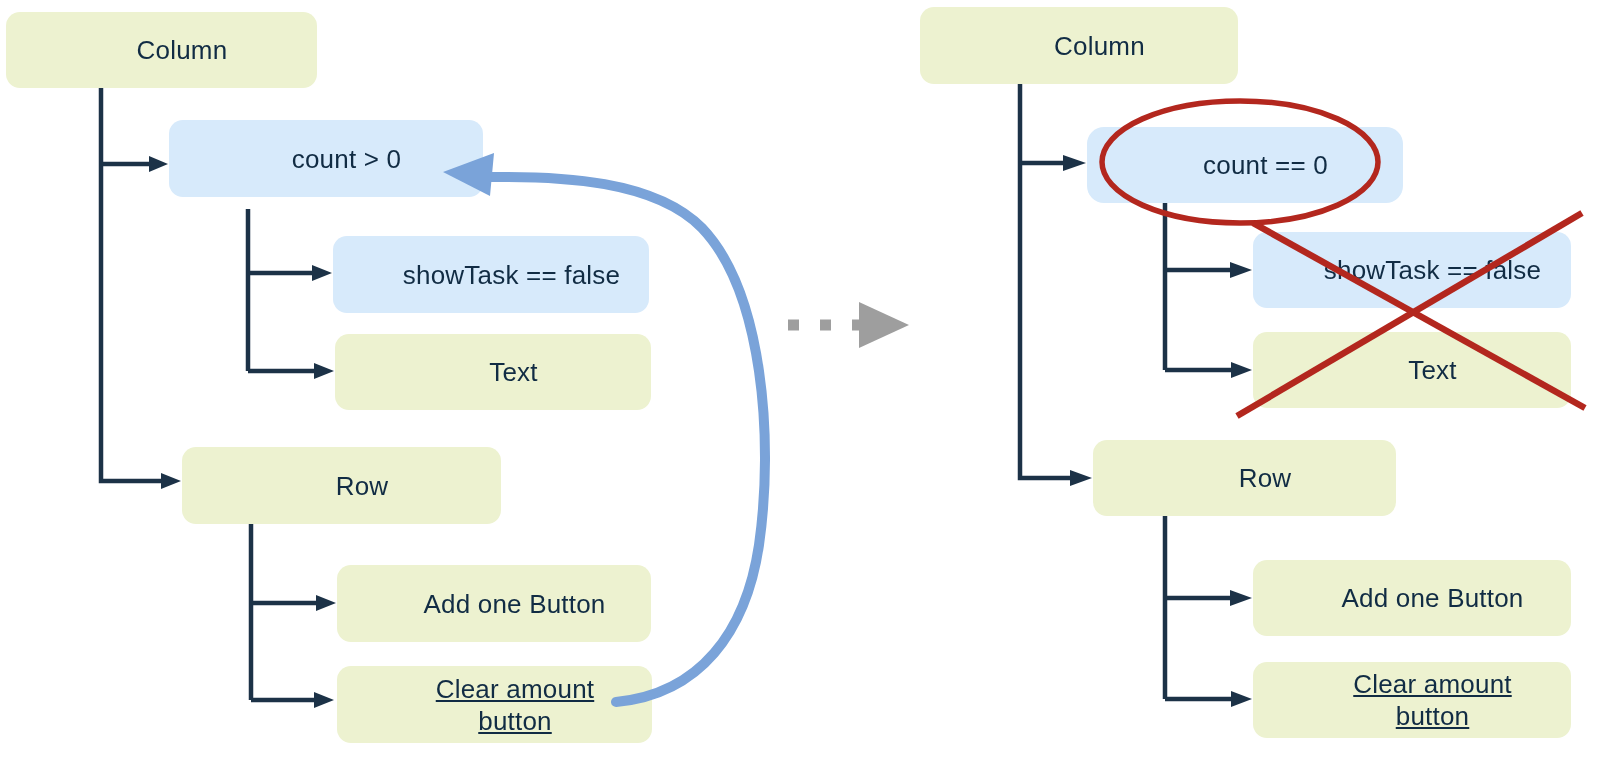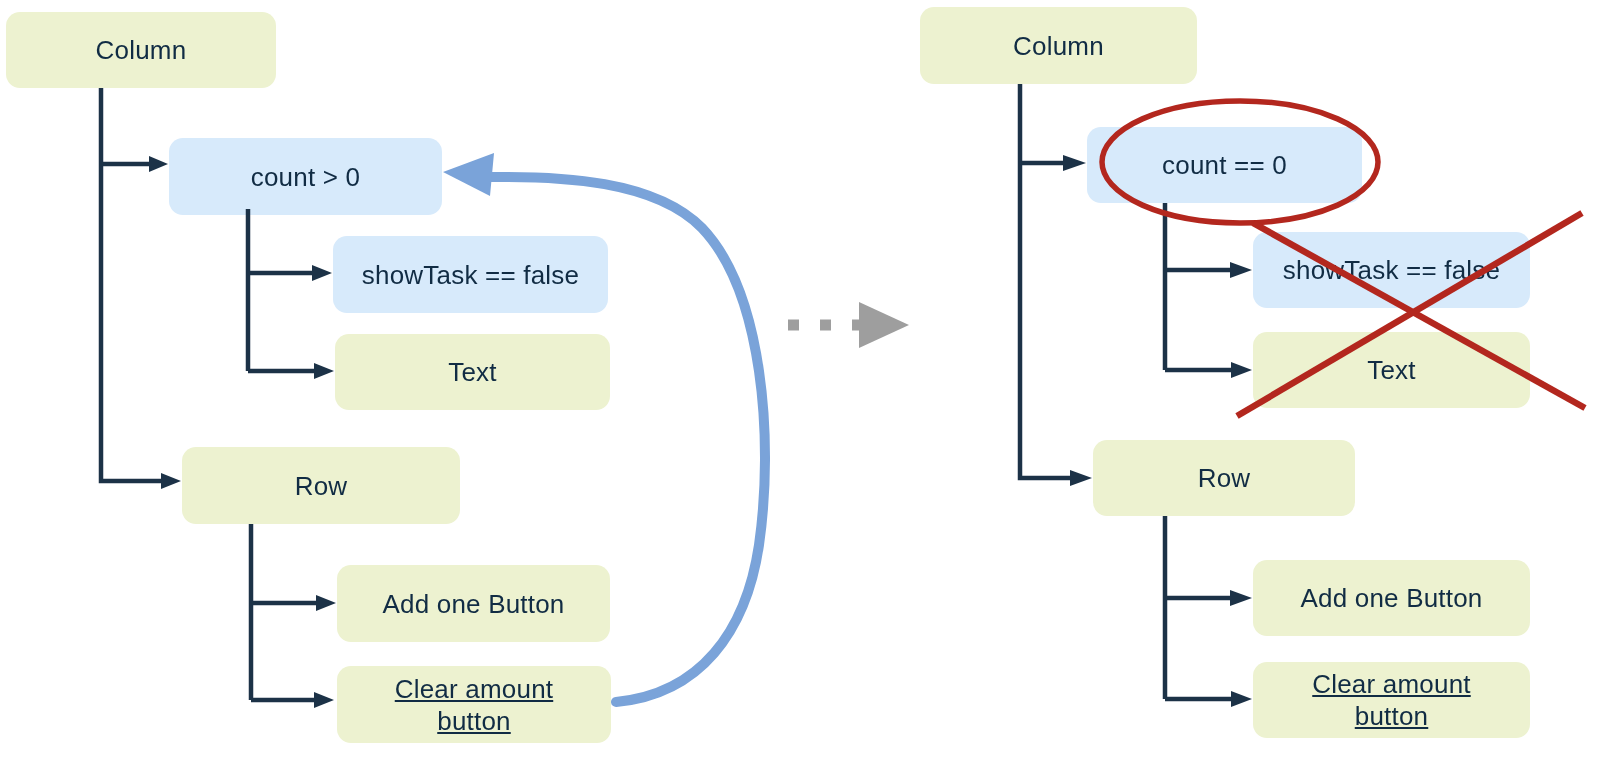--- a/index.html
+++ b/index.html
@@ -12,40 +12,41 @@
   }
   .node{
     position:absolute;
     border-radius:14px;
     display:flex;align-items:center;justify-content:center;
     text-align:center;
     font-size:26px;
     line-height:32px;
     color:#112c44;
     letter-spacing:0.2px;
+    padding-left:41px;
   }
   .node.green{background:#edf2d0;}
   .node.blue{background:#d7eafb;}
   .node .lbl{display:inline-block;}
   .node.wrap .lbl{max-width:212px;text-decoration:underline;}
   svg.overlay{
     position:absolute;left:0;top:0;
     pointer-events:none;
   }
 </style>
 </head>
 <body>
 
 <div class="stage">
 
   <div class="node green" style="left:6px;top:12px;width:270px;height:76px;">
     <span class="lbl">Column</span>
   </div>
 
-  <div class="node blue" style="left:169px;top:138px;width:273px;height:77px;">
+  <div class="node blue" style="left:169px;top:120px;width:273px;height:77px;">
     <span class="lbl">count &gt; 0</span>
   </div>
 
   <div class="node blue" style="left:333px;top:236px;width:275px;height:77px;">
     <span class="lbl">showTask == false</span>
   </div>
 
   <div class="node green" style="left:335px;top:334px;width:275px;height:76px;">
     <span class="lbl">Text</span>
   </div>
@@ -59,21 +60,21 @@
   </div>
 
   <div class="node green wrap" style="left:337px;top:666px;width:274px;height:77px;">
     <span class="lbl">Clear amount button</span>
   </div>
 
   <div class="node green" style="left:920px;top:7px;width:277px;height:77px;">
     <span class="lbl">Column</span>
   </div>
 
-  <div class="node blue" style="left:1087px;top:127px;width:275px;height:76px;">
+  <div class="node blue" style="left:1087px;top:127px;width:275px;height:76px;border-radius:17px;">
     <span class="lbl">count == 0</span>
   </div>
 
   <div class="node blue" style="left:1253px;top:232px;width:277px;height:76px;">
     <span class="lbl">showTask == false</span>
   </div>
 
   <div class="node green" style="left:1253px;top:332px;width:277px;height:76px;">
     <span class="lbl">Text</span>
   </div>

